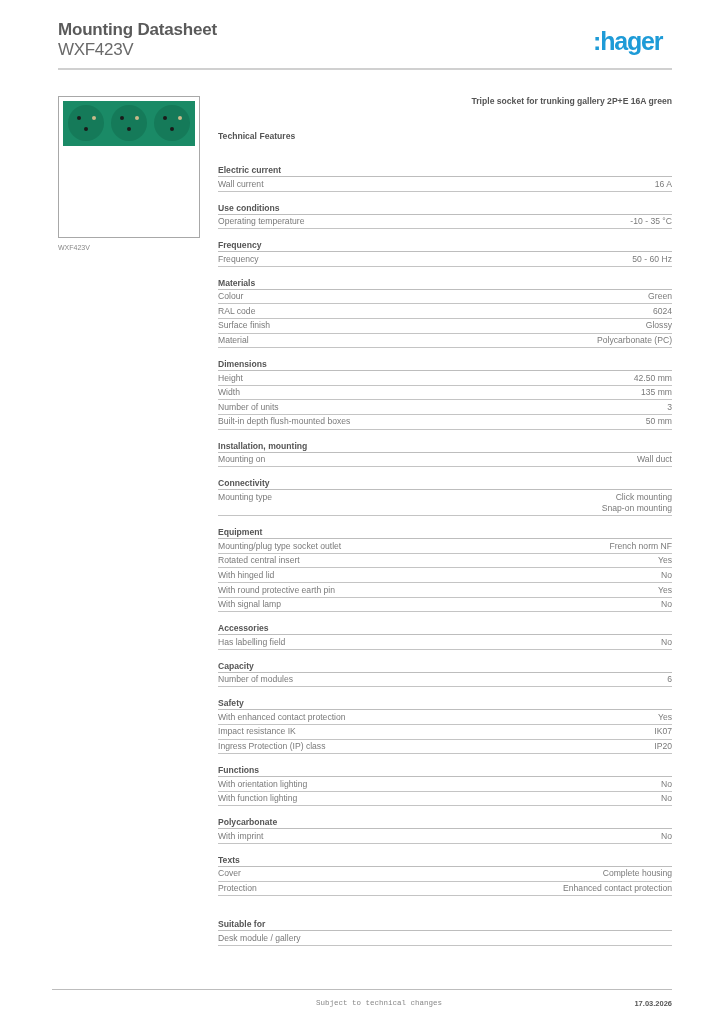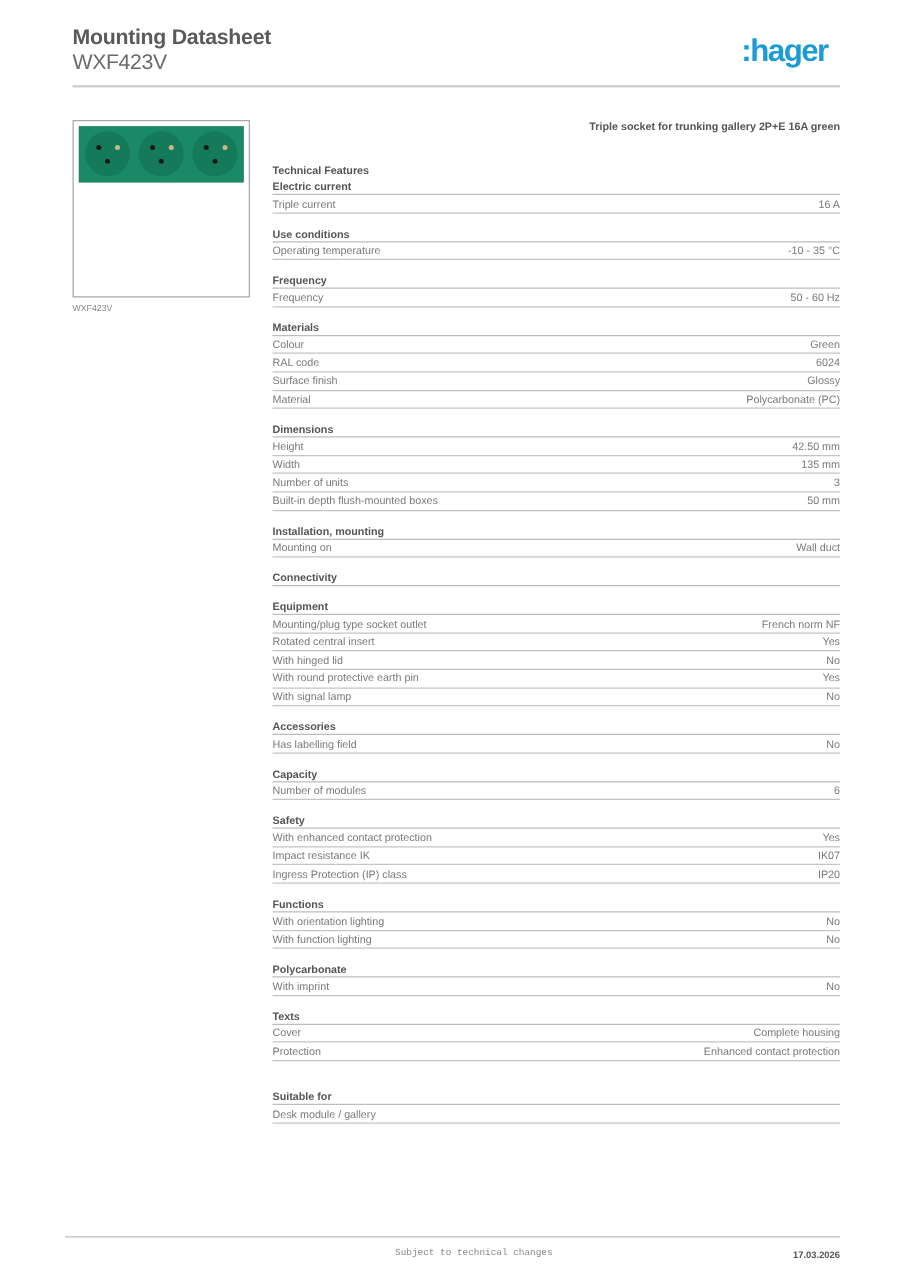--- a/index.html
+++ b/index.html
@@ -12,21 +12,21 @@
           letter-spacing:-1.2px; line-height:28px; }
   .hr-top { position:absolute; left:58px; top:68px; width:614px; height:2px; background:#d0d0d0; }
 
   .img-box { position:absolute; left:58px; top:96px; width:142px; height:142px; border:1px solid #a8a8a8; box-sizing:border-box; background:#fff; }
   .socket-strip { position:absolute; left:4px; top:4px; width:132px; height:45px; background:#1a8a66; }
   .img-caption { position:absolute; left:58px; top:244px; font-size:7px; color:#888; }
 
   .main { position:absolute; left:218px; top:96px; width:454px; }
   .prod-title { font-size:8.6px; font-weight:bold; color:#555; height:10px; line-height:10px;text-align:right; }
   .tech-title { font-size:8.6px; font-weight:bold; color:#555; margin-top:25px; height:10px; line-height:10px; }
-  .sections { margin-top:3px; }
+  .sections { margin-top:24px; }
   .section { margin-bottom:11px; }
   .sec-title { font-size:8.6px; font-weight:bold; color:#555; line-height:10px; height:10px; padding-bottom:1px; border-bottom:1px solid #bdbdbd; }
   .row { display:flex; justify-content:space-between; align-items:flex-start; font-size:8.6px; color:#7a7a7a;
          border-bottom:1px solid #c4c4c4; line-height:11.5px; padding-top:1.5px; padding-bottom:0.6px; }
   .row .val { text-align:right; }
   .row .val div { line-height:11.5px; }
   .suitable { margin-top:23px; }
 
   .hr-bottom { position:absolute; left:52px; top:989px; width:620px; height:1px; background:#bdbdbd; }
   .foot-note { position:absolute; left:316px; top:999px; font-size:7.5px; color:#888;font-family:Liberation Mono, monospace; }
@@ -67,21 +67,21 @@
 </div>
 <div class="img-caption">WXF423V</div>
 
 <div class="main">
   <div class="prod-title">Triple socket for trunking gallery 2P+E 16A green</div>
   <div class="tech-title">Technical Features</div>
   <div class="sections" id="sections">
       <div class="section">
         <div class="sec-title">Electric current</div>
         <div class="row">
-          <span>Triple current</span>
+          <span>Wall current</span>
           <span class="val">
             <div>16 A</div>
           </span>
         </div>
       </div>
       <div class="section">
         <div class="sec-title">Use conditions</div>
         <div class="row">
           <span>Operating temperature</span>
           <span class="val">
@@ -156,20 +156,27 @@
         <div class="sec-title">Installation, mounting</div>
         <div class="row">
           <span>Mounting on</span>
           <span class="val">
             <div>Wall duct</div>
           </span>
         </div>
       </div>
       <div class="section">
         <div class="sec-title">Connectivity</div>
+        <div class="row">
+          <span>Mounting type</span>
+          <span class="val">
+            <div>Click mounting</div>
+            <div>Snap-on mounting</div>
+          </span>
+        </div>
       </div>
       <div class="section">
         <div class="sec-title">Equipment</div>
         <div class="row">
           <span>Mounting/plug type socket outlet</span>
           <span class="val">
             <div>French norm NF</div>
           </span>
         </div>
         <div class="row">

